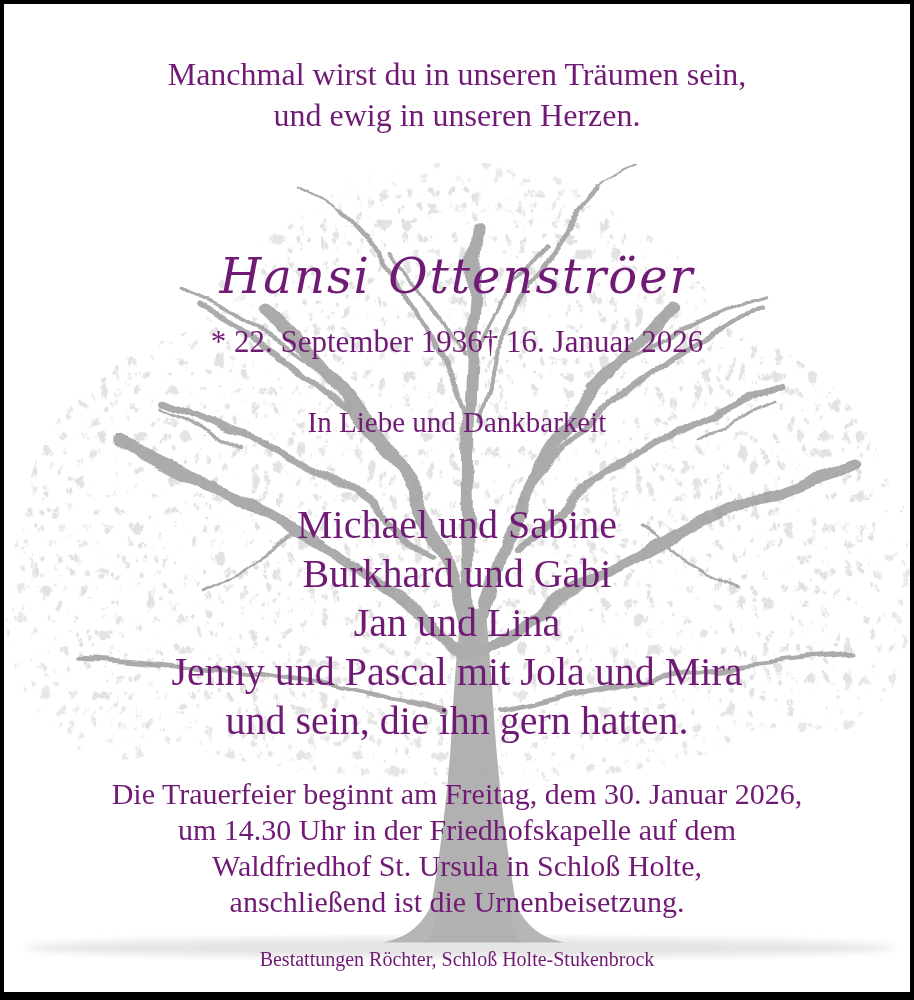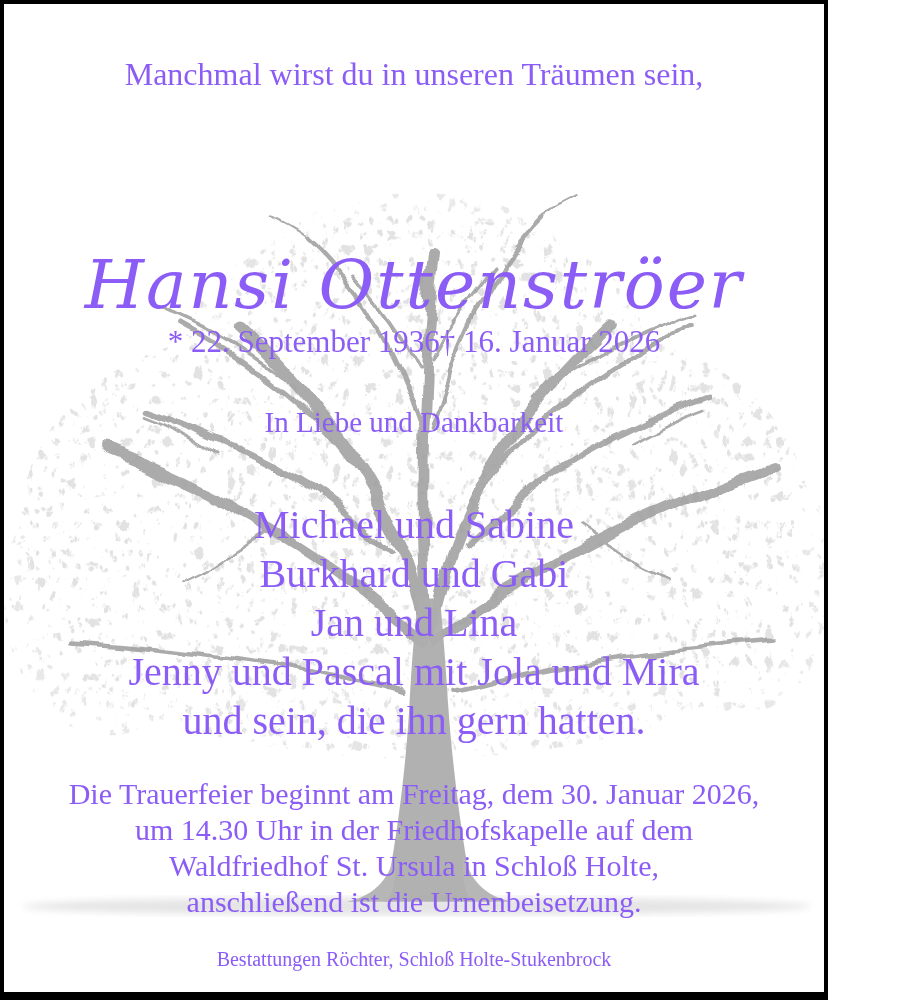--- a/index.html
+++ b/index.html
@@ -1,43 +1,43 @@
 <!DOCTYPE html>
 <html><head>
 <meta charset="utf-8">
 <style>
   html, body { margin: 0; padding: 0; background: #ffffff; }
   .page {
     position: relative;
-    width: 828px;
+    width: 914px;
     height: 1000px;
     box-sizing: border-box;
     background: #ffffff;
     border: 4px solid #000000;
     border-bottom-width: 8px;
     overflow: hidden;
     font-family: "Liberation Serif", "DejaVu Serif", serif;
-    color: #8b5cf6;
+    color: #701a75;
   }
   .tree-bg {
     position: absolute;
     left: 0; top: 0;
     width: 100%; height: 100%;
     pointer-events: none;
   }
   .layer {
     position: absolute;
     left: 0; right: 0;
     text-align: center;
     white-space: nowrap;
   }
   .verse      { top: 50px;  font-size: 32px; line-height: 41px; }
-  .name       { top: 230px; font-size: 68px; line-height: 76px;
+  .name       { top: 230px; font-size: 48px; line-height: 76px;
                 font-family: "DejaVu Serif", serif; font-style: italic;
-                font-weight: normal; letter-spacing: 2px; margin: 13px; }
+                font-weight: normal; letter-spacing: 2px; margin: 4px; }
   .dates      { top: 318px; font-size: 31px; line-height: 40px;
                 display: flex; justify-content: center; }
   .dedication { top: 399px; font-size: 29px; line-height: 38px; }
   .mourners   { top: 496px; font-size: 40px; line-height: 49px; }
   .service    { top: 772px; font-size: 30px; line-height: 36px; }
   .footerline { top: 940px; font-size: 20px; line-height: 30px; }
 </style>
 </head>
 <body>
 
@@ -104,20 +104,21 @@
         L486 612
         C489 645 492 680 495 730
         C500 800 510 880 524 950 Z"></path>
       <path fill="#b3b3b3" d="M382 950 C412 944 428 926 436 898 C438 930 432 944 426 950 Z"></path>
       <path fill="#b3b3b3" d="M566 950 C536 944 520 926 512 898 C510 930 516 944 522 950 Z"></path>
     </g>
   </svg>
 
   <div class="layer verse">
     <div>Manchmal wirst du in unseren Träumen sein,</div>
+    <div>und ewig in unseren Herzen.</div>
   </div>
 
   <h1 class="layer name">Hansi Ottenströer</h1>
 
   <div class="layer dates">
     <span>* 22. September 1936</span>
     <span>† 16. Januar 2026</span>
   </div>
 
   <div class="layer dedication">In Liebe und Dankbarkeit</div>

